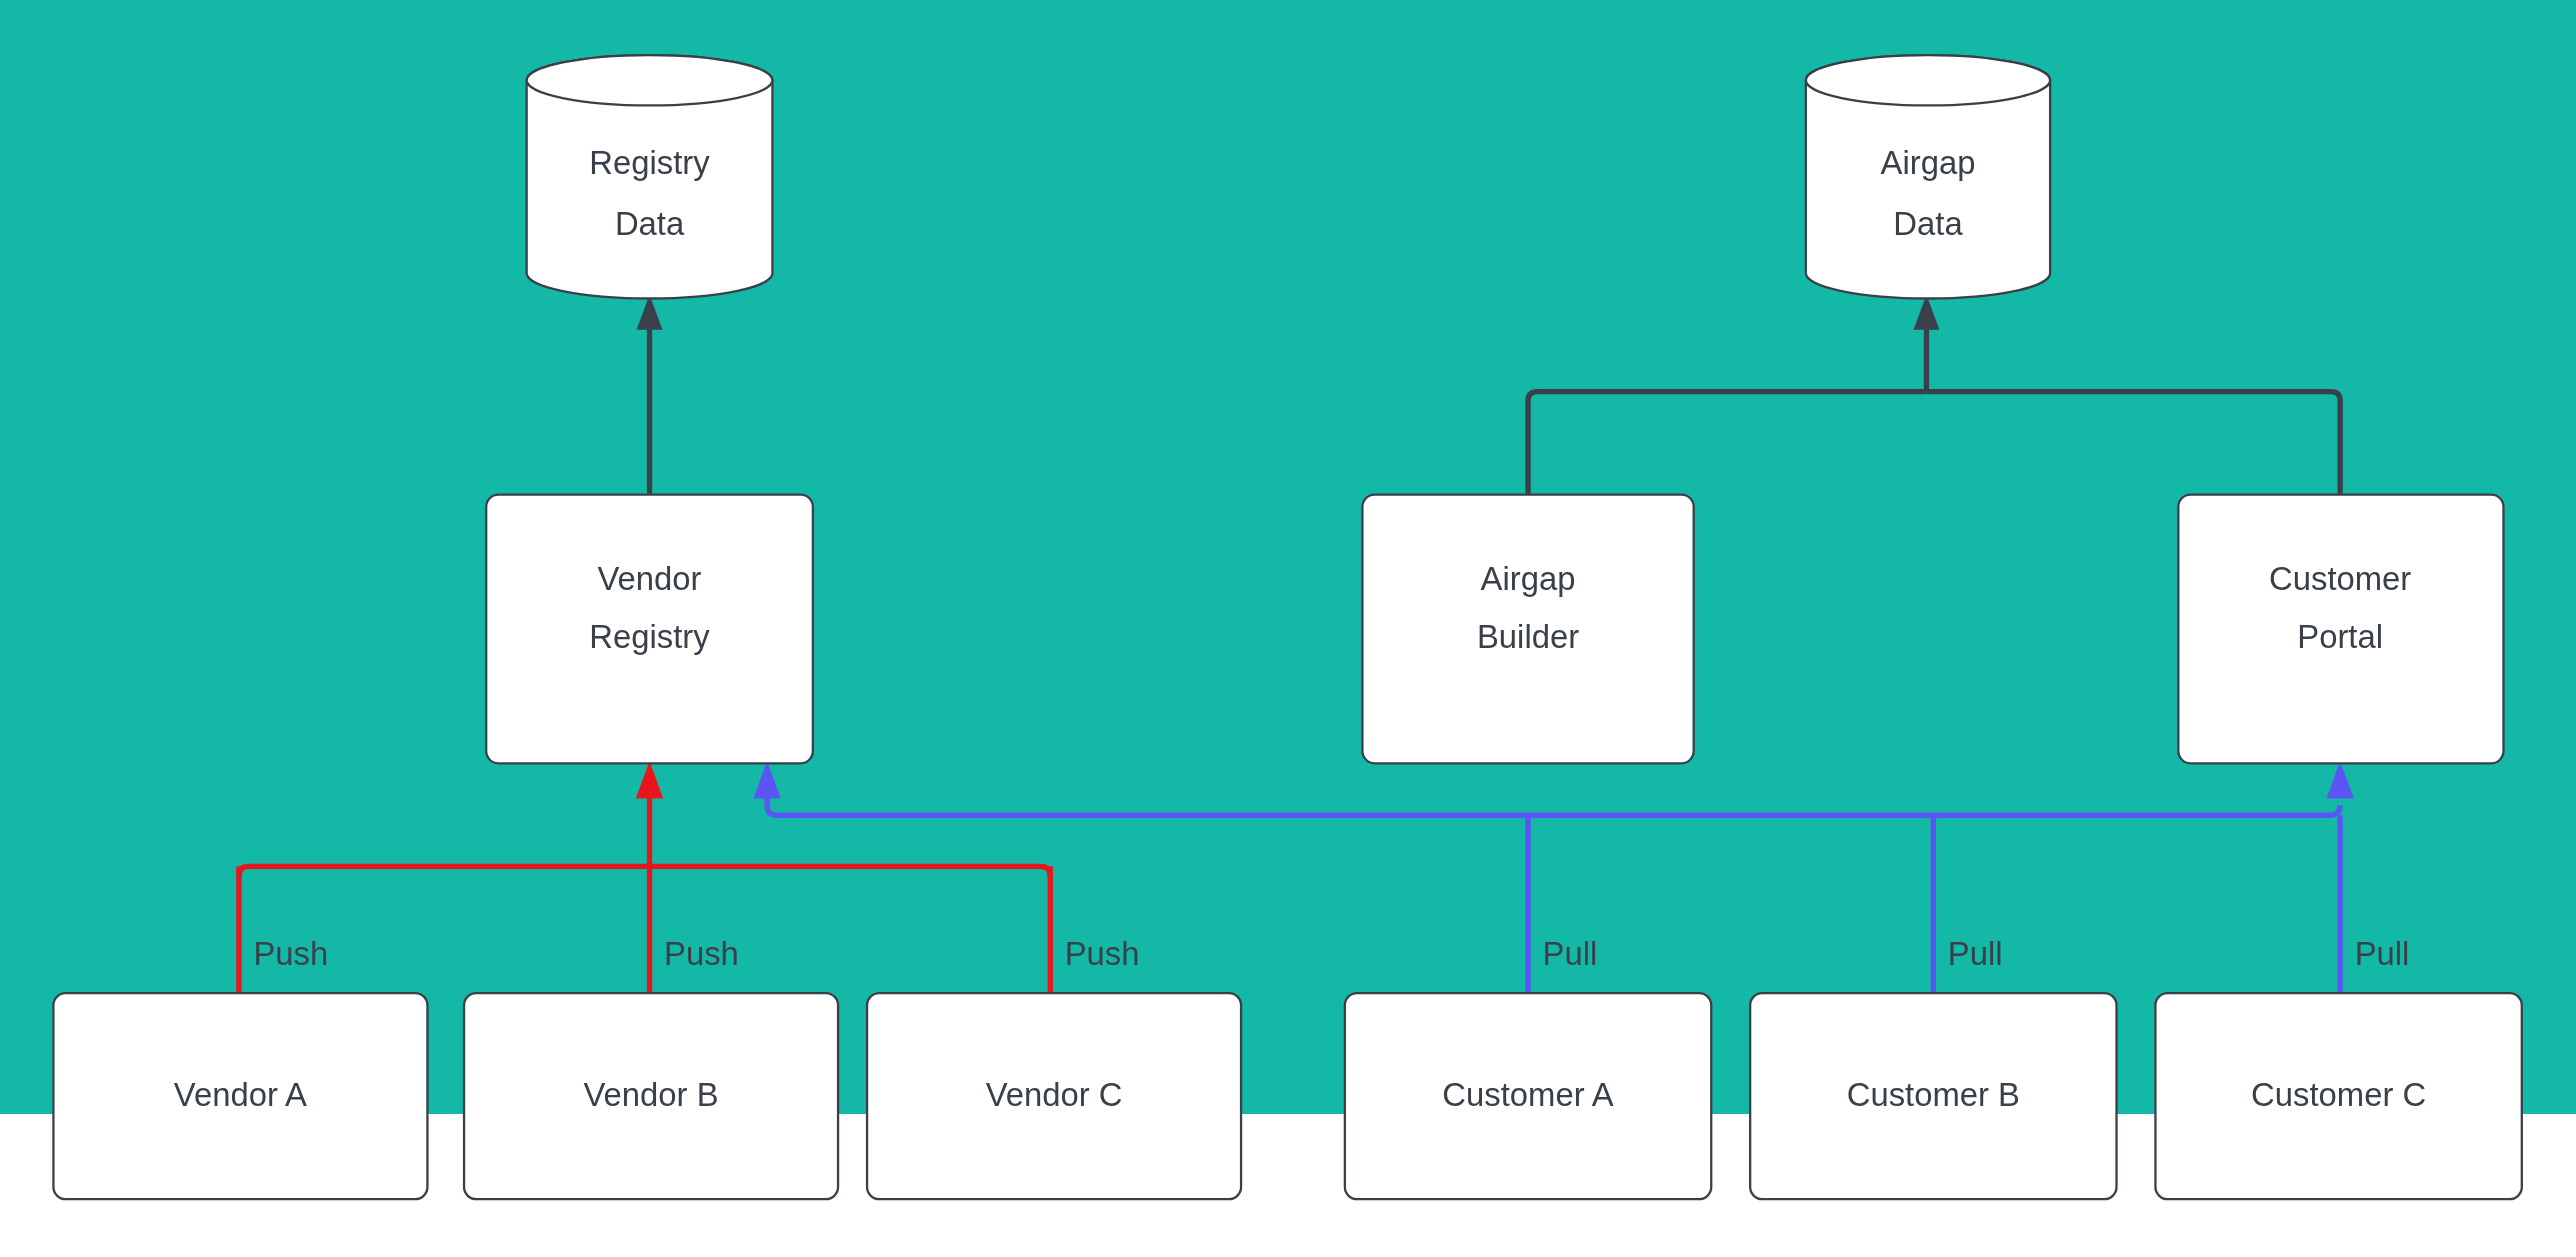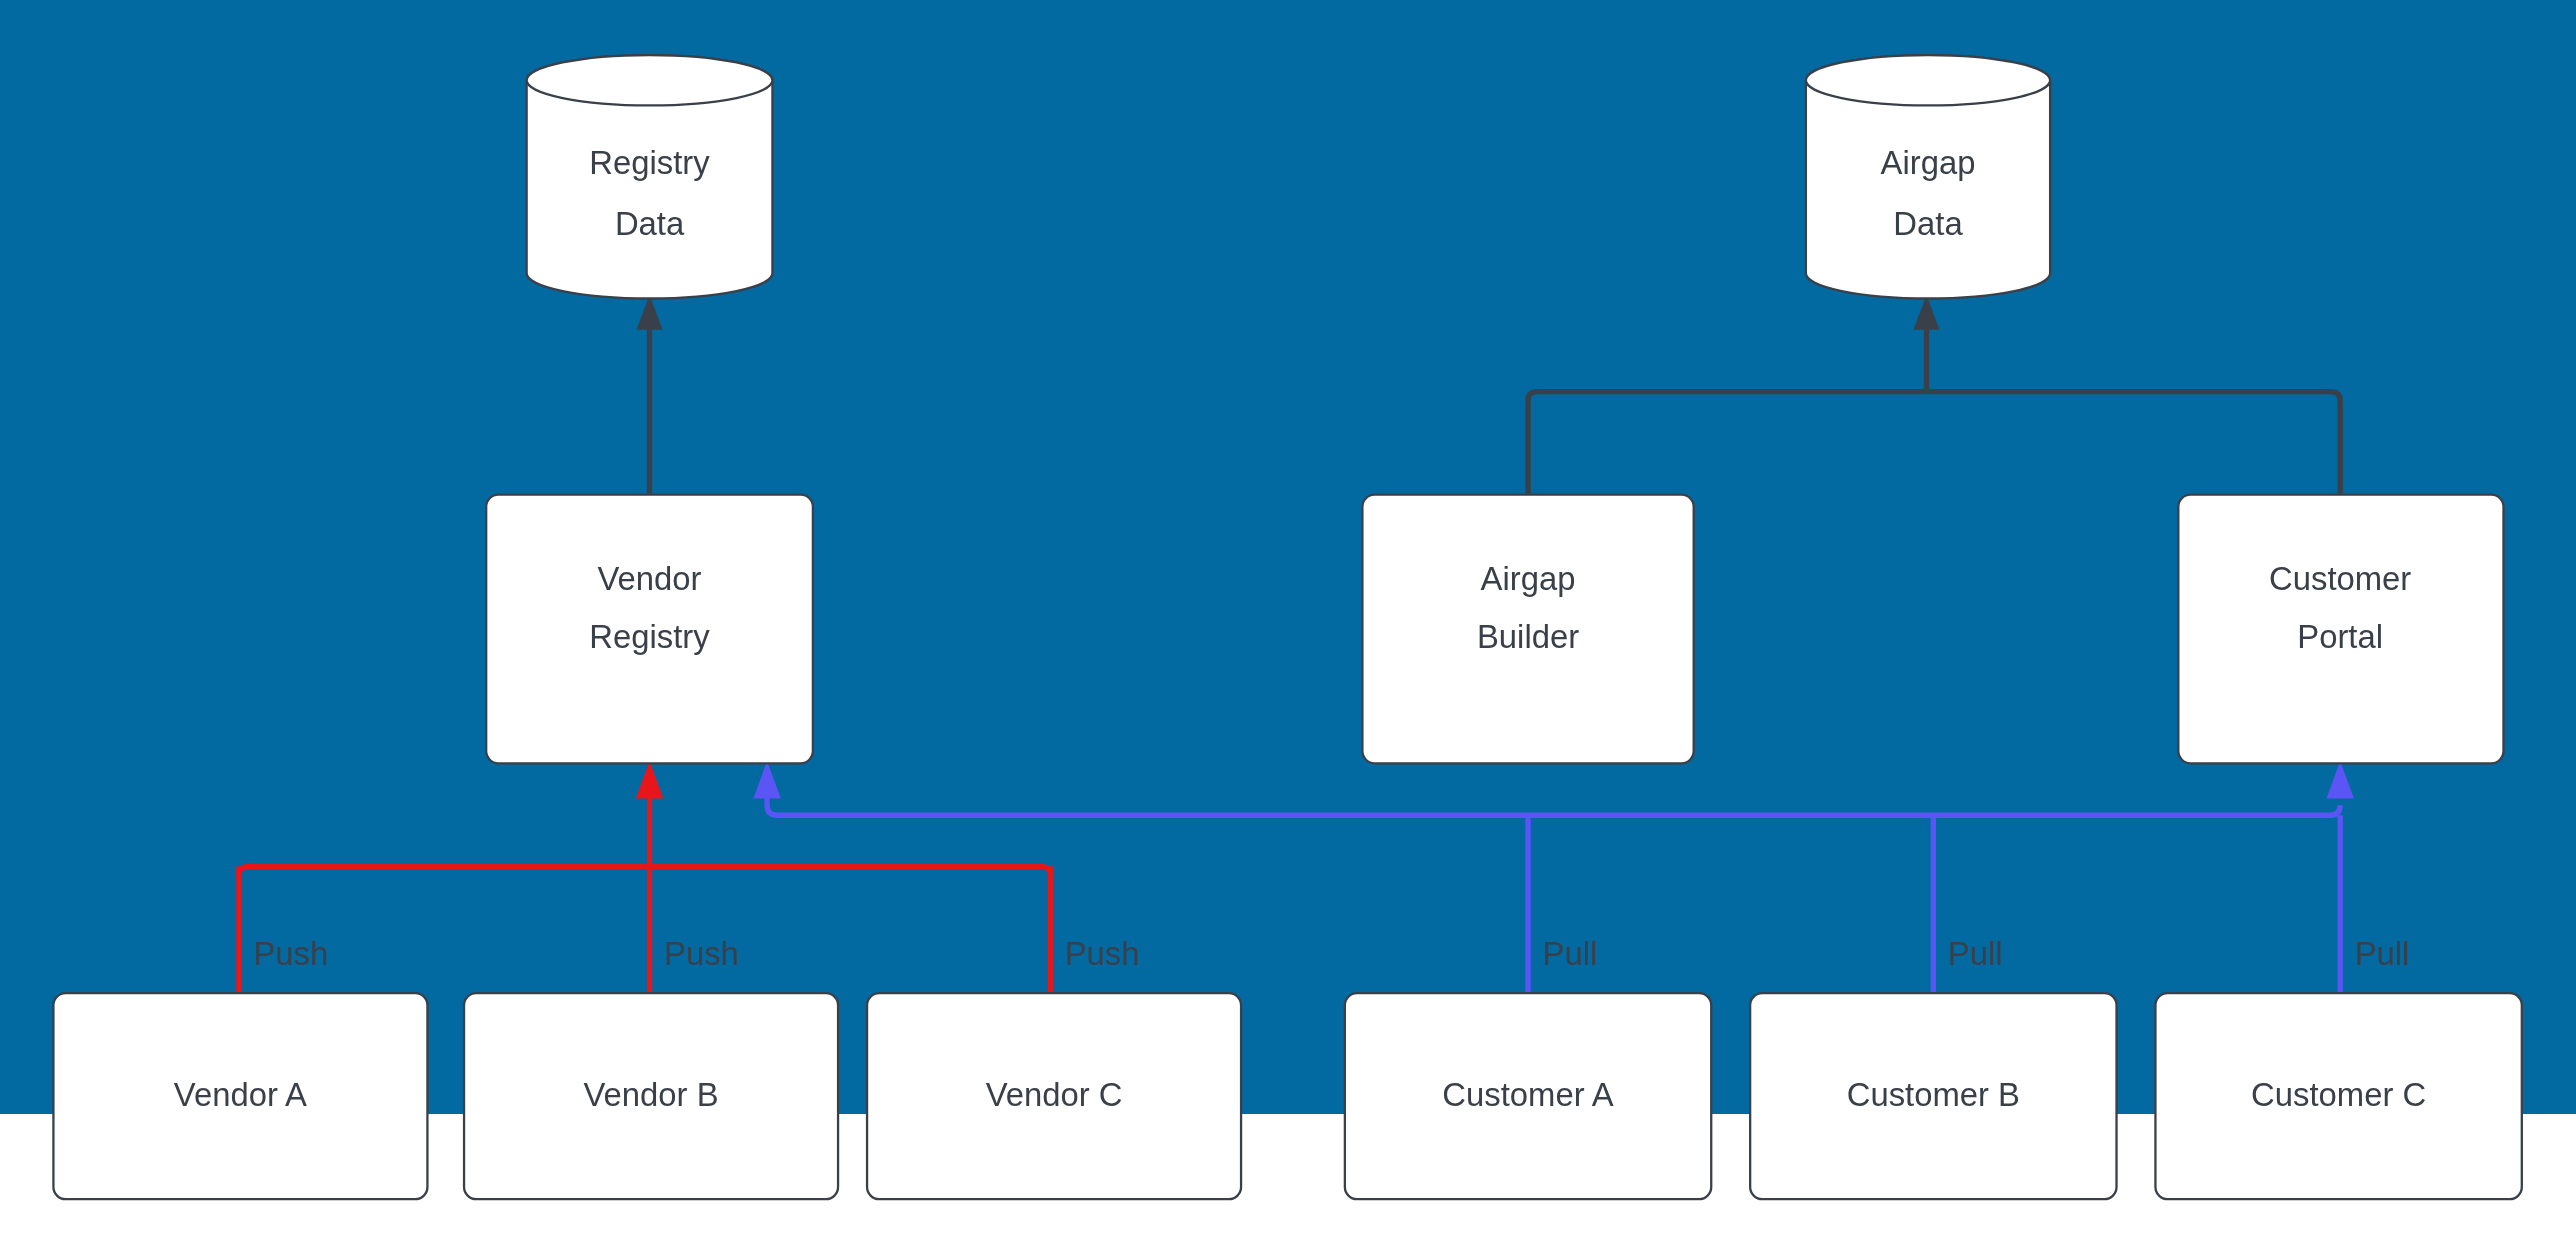--- a/index.html
+++ b/index.html
@@ -10,21 +10,21 @@
   body {
     width: 2576px;
     height: 1258px;
     font-family: "Liberation Sans", sans-serif;
     overflow: hidden;
   }
   #diagram-root {
     position: relative;
     width: 2576px;
     height: 1114px;
-    background: #0369a1;
+    background: #14b8a6;
   }
   svg#diagram-svg {
     position: absolute;
     top: 0;
     left: 0;
     width: 2576px;
     height: 1258px;
   }
   .node-shape {
     fill: #ffffff;

